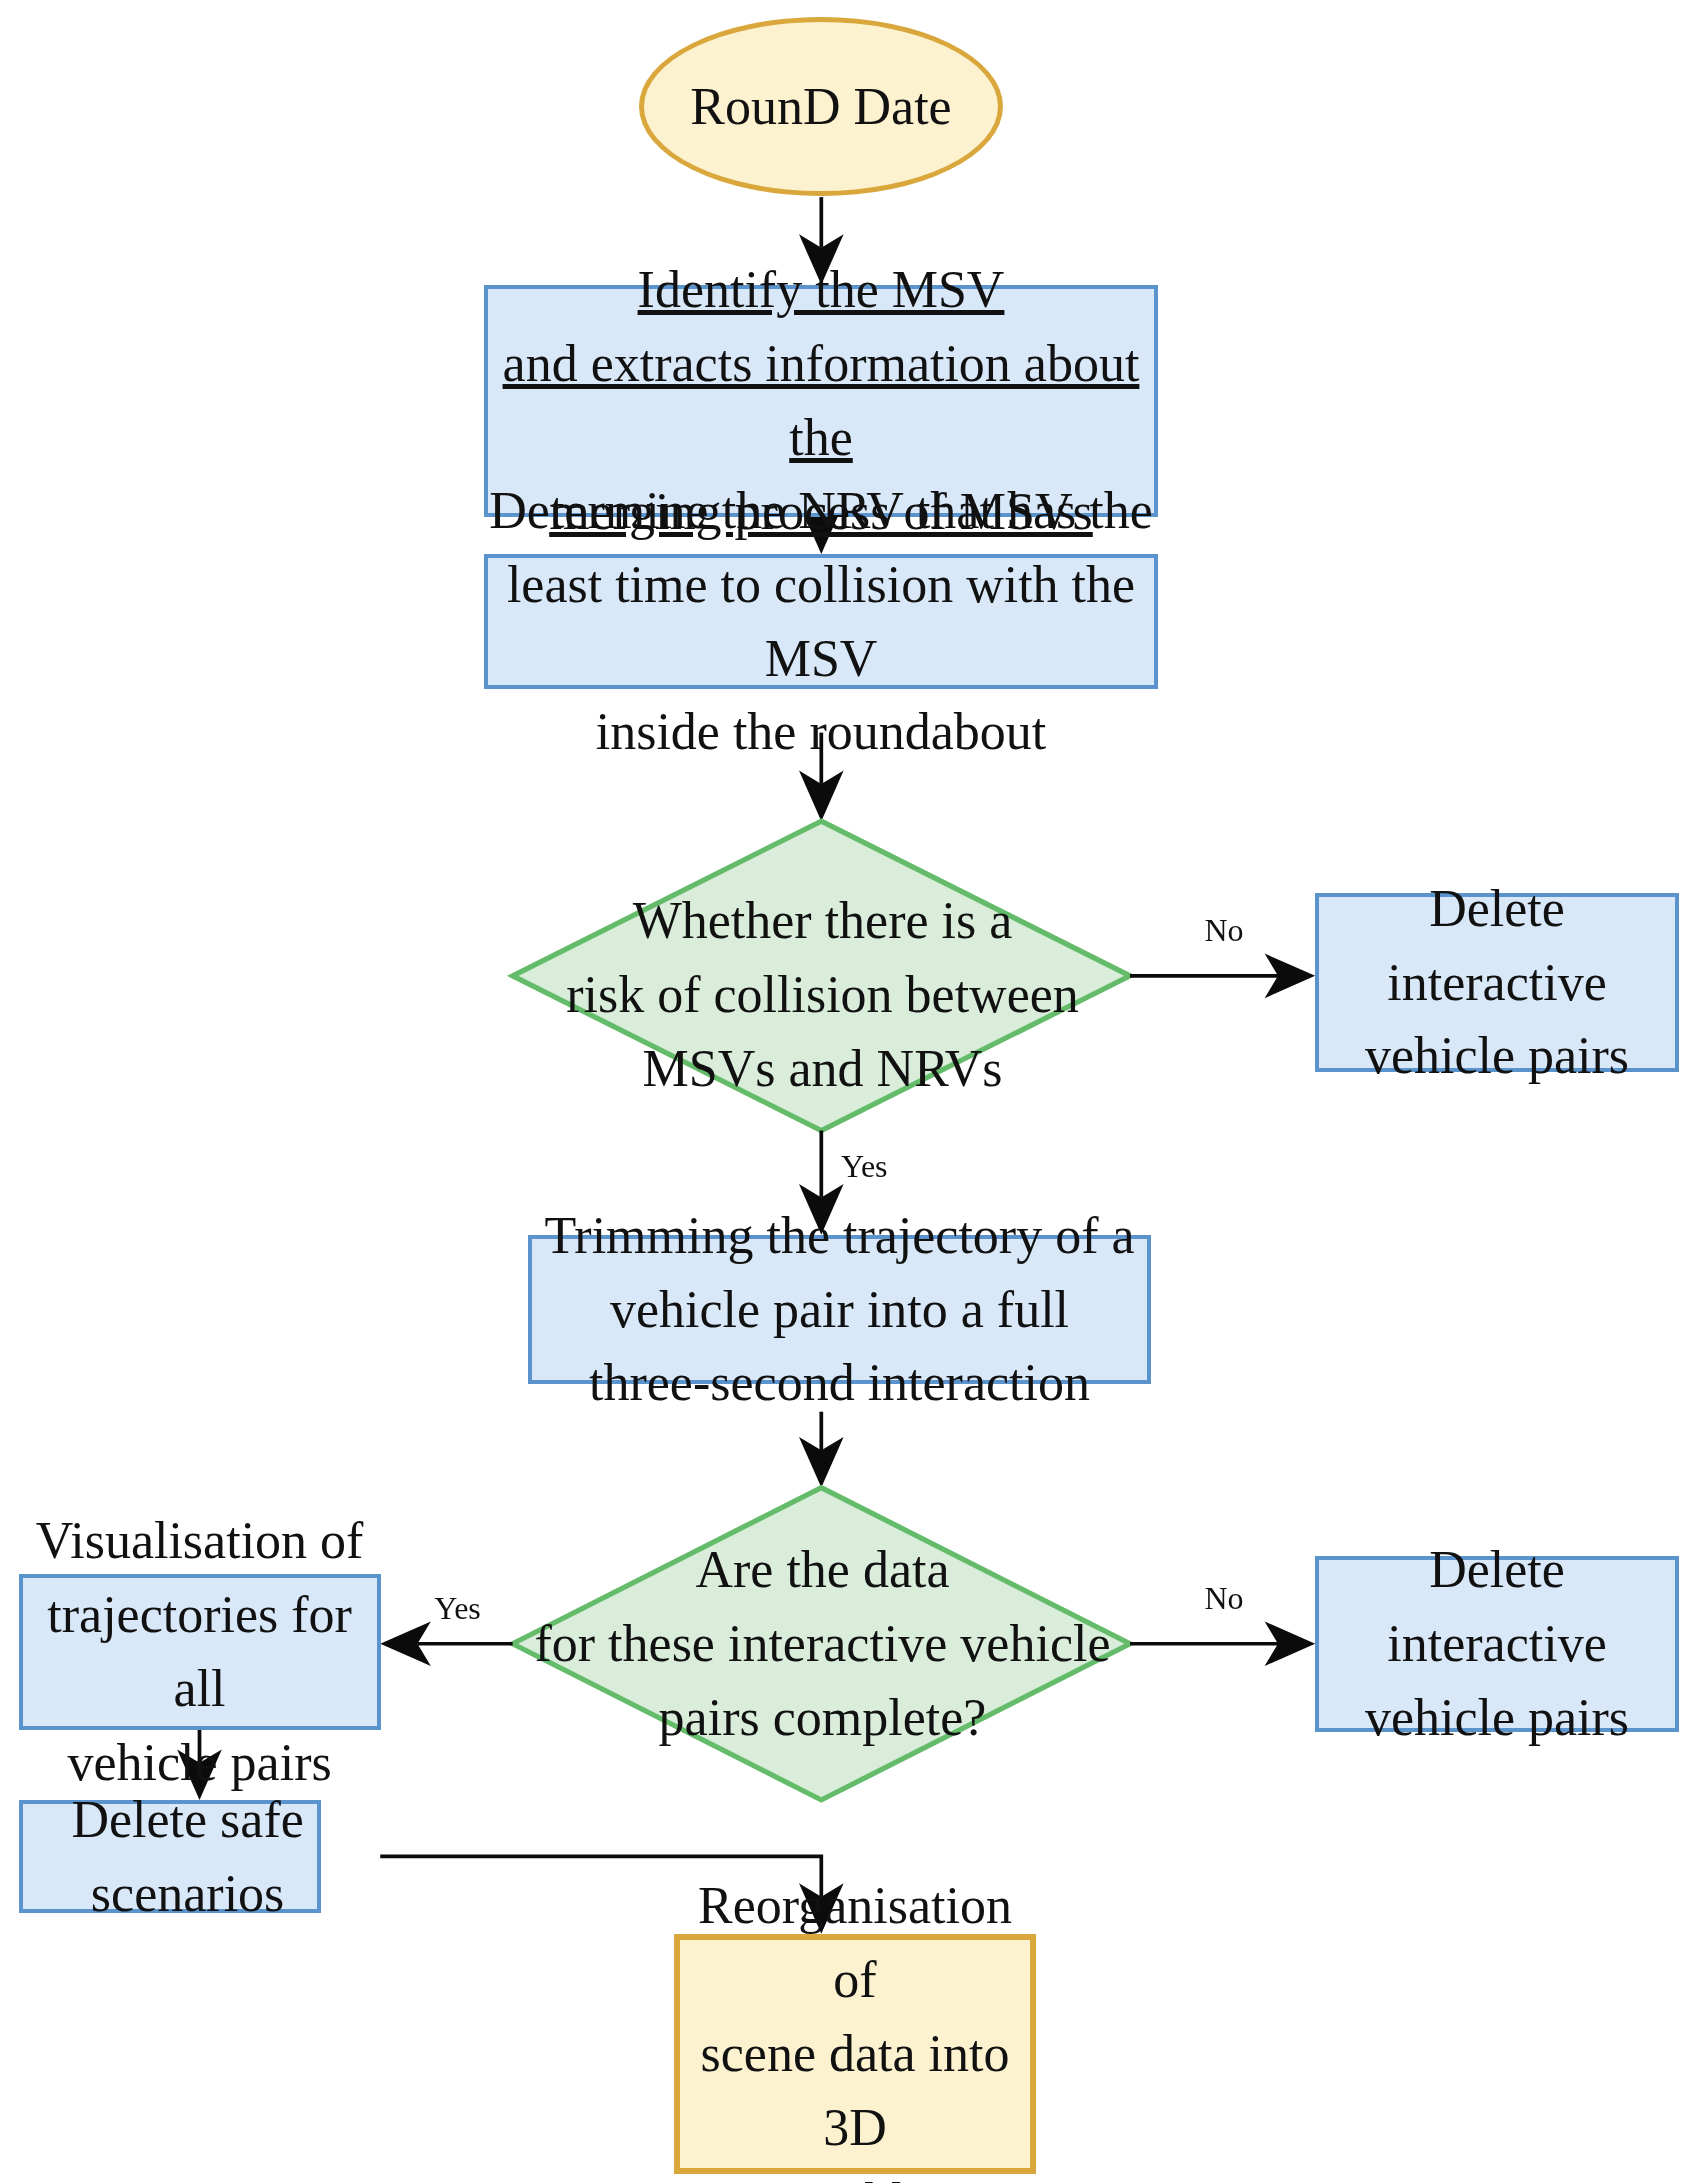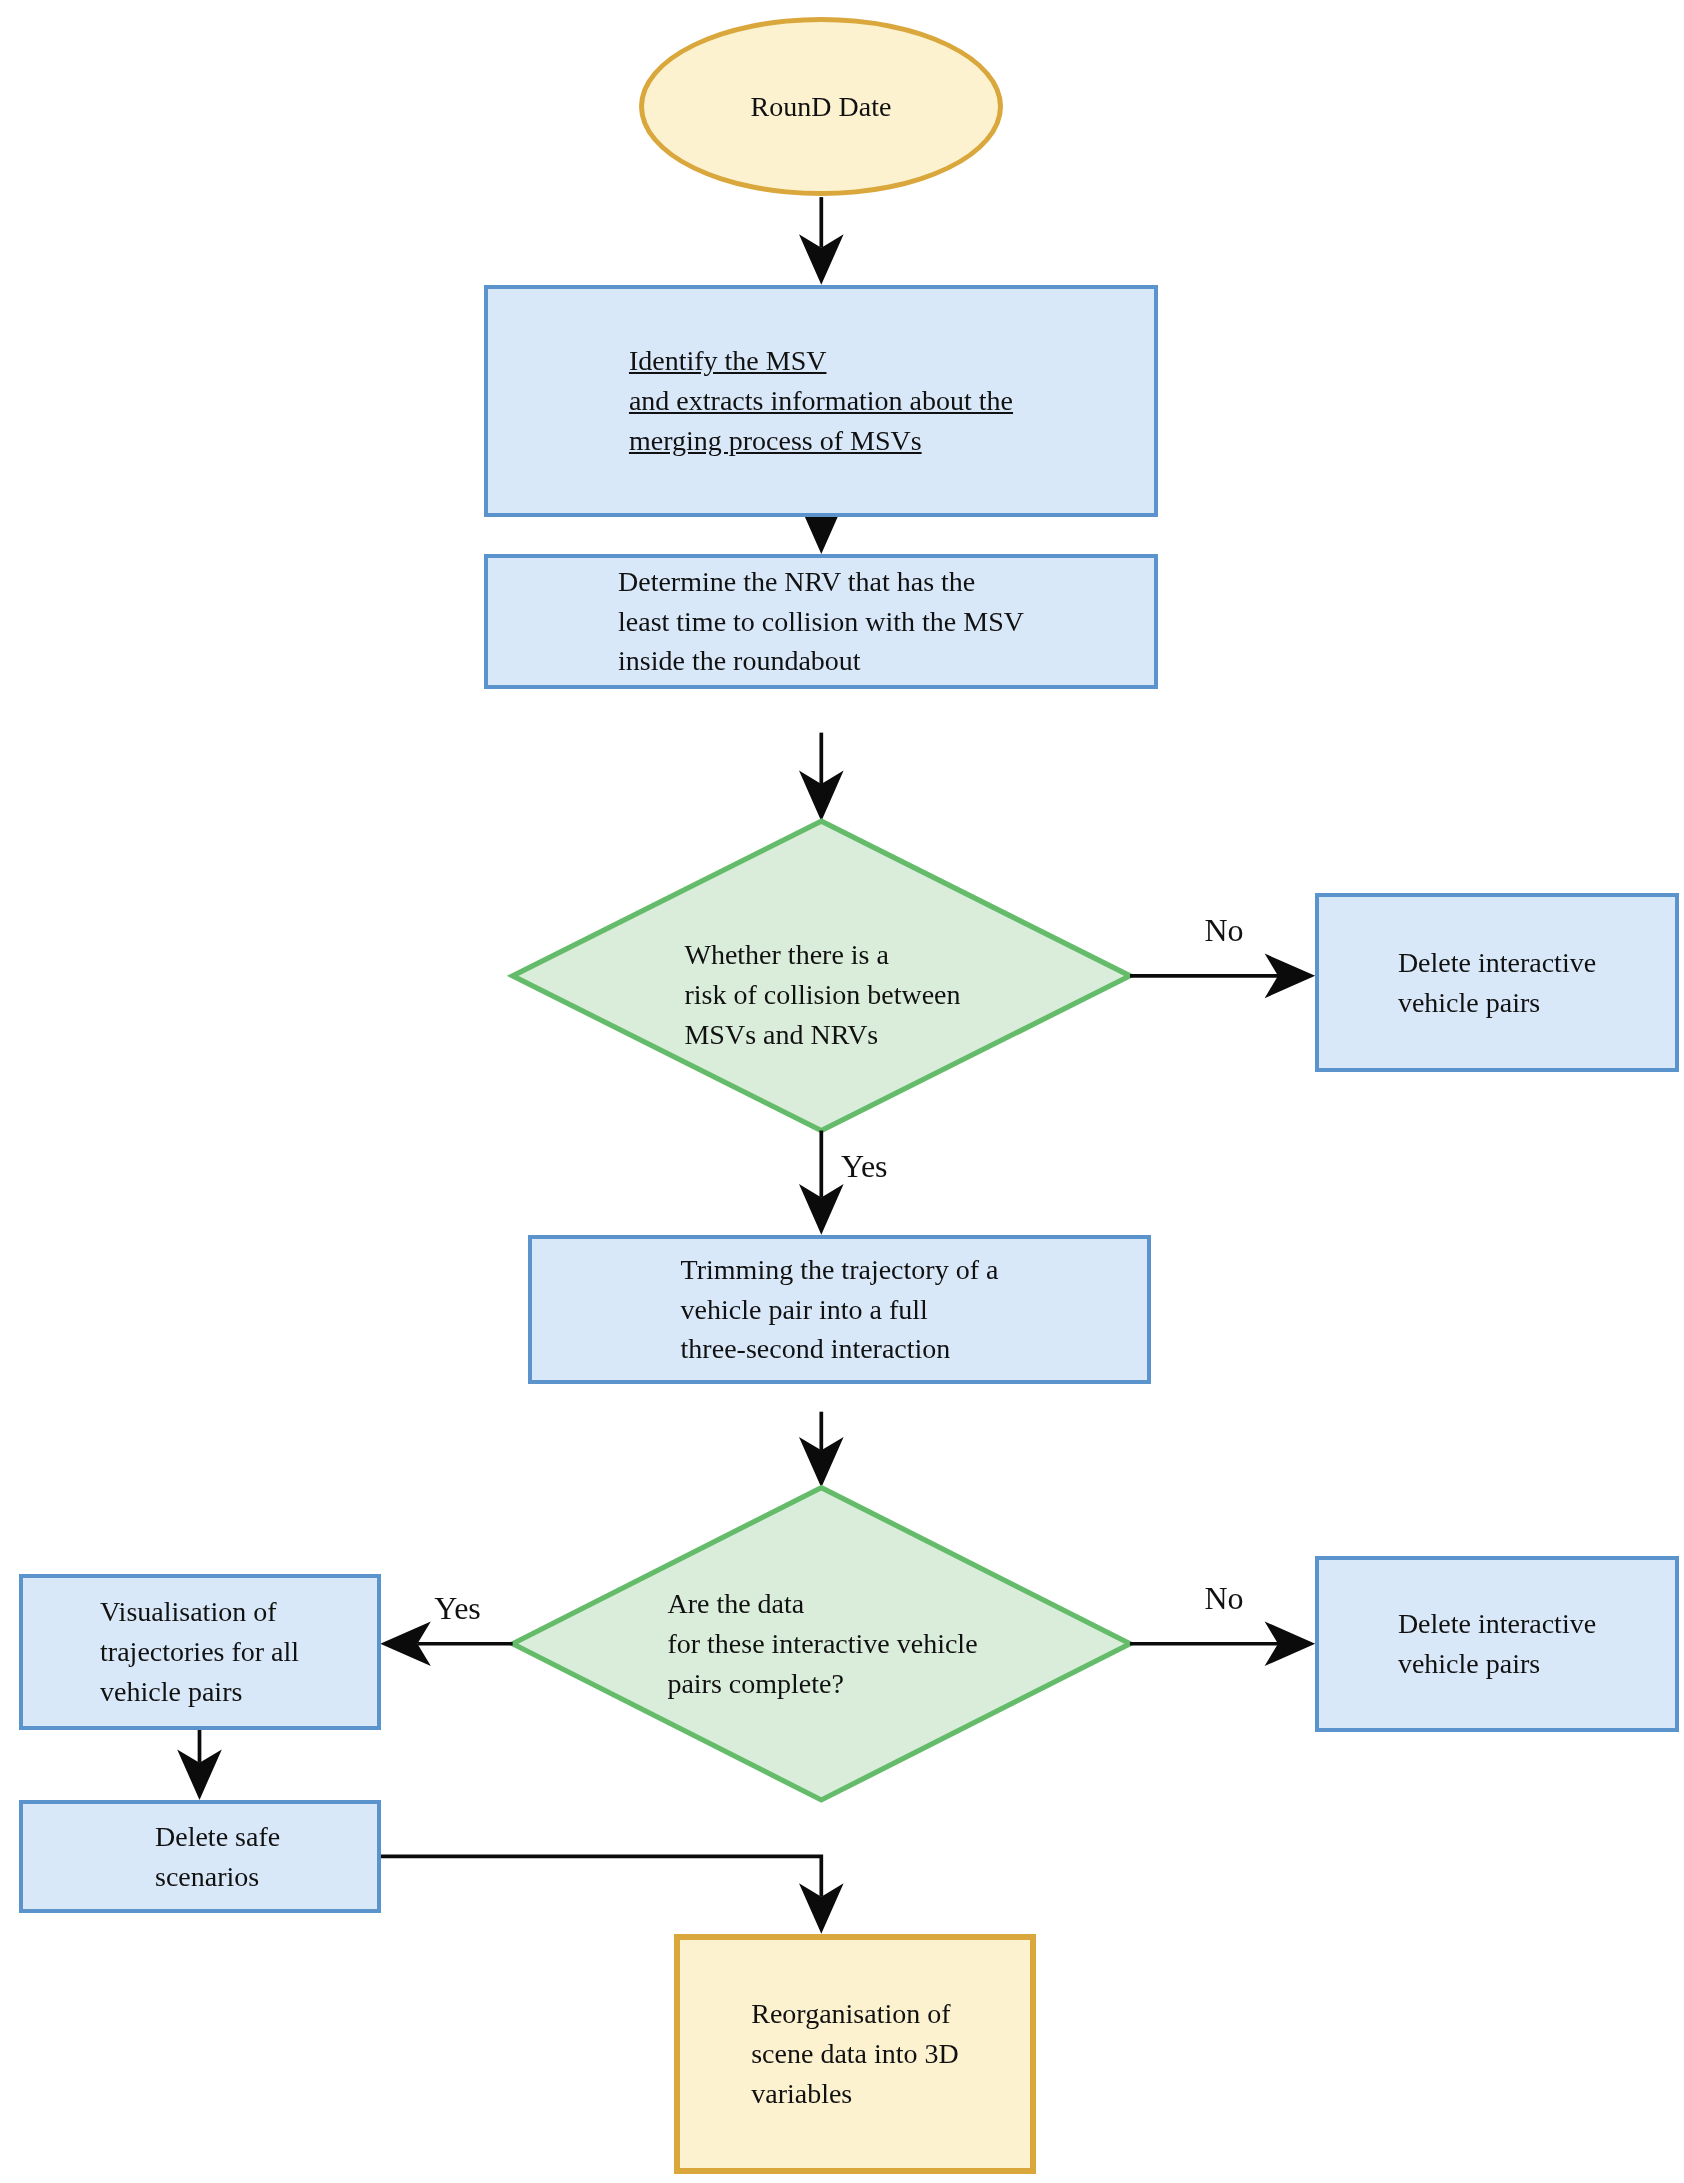--- a/index.html
+++ b/index.html
@@ -7,21 +7,21 @@
     width:1685px;height:2183px;position:relative;background:#ffffff;
     font-family:"Liberation Serif","DejaVu Serif",serif;
     color:var(--text_color,#111);
   }
   #connector-layer{position:absolute;left:0;top:0;z-index:0;}
   .edge-line{stroke:var(--line_color,#0b0b0b);stroke-width:5;fill:none;}
   .arrow-head{fill:var(--line_color,#0b0b0b);stroke:none;}
   .diamond-shape{fill:var(--decision_fill,#daeddb);stroke:var(--decision_border,#64bc6a);stroke-width:7;}
   .node{
     position:absolute;z-index:1;display:flex;align-items:center;justify-content:center;
-    white-space:pre-line;font-size:28px;line-height:1.42;
+    text-align:center;white-space:pre-line;font-size:52px;line-height:1.42;
     box-sizing:border-box;
   }
   .process{background:var(--process_fill,#d9e8f8);border:4.5px solid var(--process_border,#5b93cd);}
   .terminator-ellipse{background:var(--terminator_fill,#fcf2d0);border:5.2px solid var(--terminator_border,#d9a73c);border-radius:50%;}
   .terminator-rect{background:var(--terminator_fill,#fcf2d0);border:6px solid var(--terminator_border,#d9a73c);}
   .decision-text{background:transparent;border:none;}
   .edge-label{
     position:absolute;z-index:2;font-size:32px;line-height:1.2;text-align:center;
     white-space:pre-line;
   }
@@ -109,21 +109,21 @@
   <span>Delete interactive
 vehicle pairs</span>
 </div>
 
 <div class="node process" style="left:18.6px;top:1566px;width:362px;height:156px;margin-top:8px;">
   <span>Visualisation of
 trajectories for all
 vehicle pairs</span>
 </div>
 
-<div class="node process" style="left:18.6px;top:1800px;width:362px;height:113px;padding-left:36px;">
+<div class="node process" style="left:18.6px;top:1800px;width:302px;height:113px;padding-left:36px;">
   <span>Delete safe
 scenarios</span>
 </div>
 
 <div class="node terminator-rect" style="left:674px;top:1934px;width:362px;height:240px;">
   <span>Reorganisation of
 scene data into 3D
 variables</span>
 </div>
 

